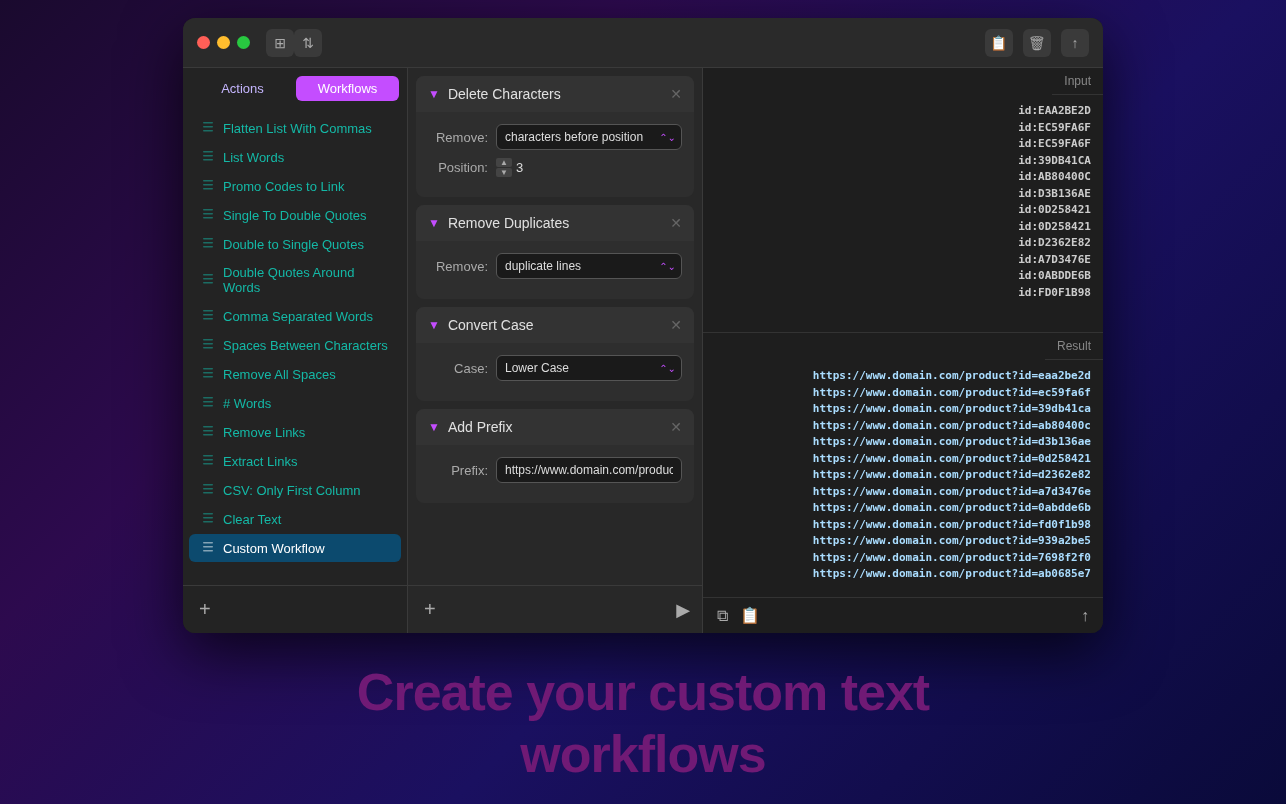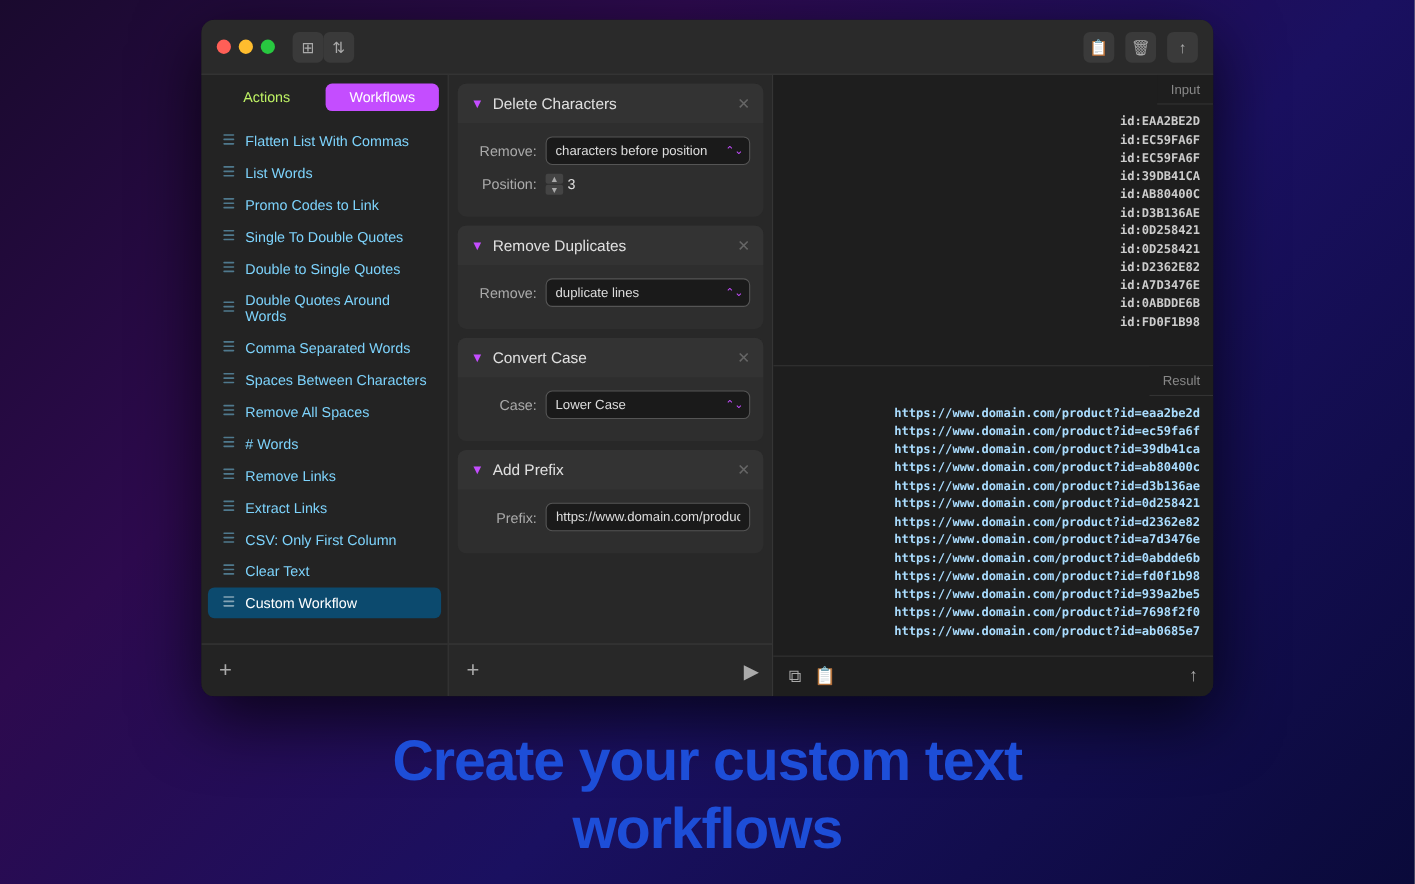--- a/index.html
+++ b/index.html
@@ -96,40 +96,40 @@
       gap: 2px;
     }
 
     .sidebar-tab {
       flex: 1;
       padding: 5px 8px;
       border-radius: 6px;
       text-align: center;
       font-size: 13px;
       cursor: pointer;
-      color: #bef264;
+      color: #c4b5fd;
     }
 
     .sidebar-tab.active {
       background: #c44dff;
       color: white;
     }
 
     .sidebar-items {
       flex: 1;
       overflow-y: auto;
       padding: 4px 0;
     }
 
     .sidebar-item {
       display: flex;
       align-items: center;
       padding: 6px 12px;
       font-size: 13px;
-      color: #7dd3fc;
+      color: #14b8a6;
       cursor: pointer;
       border-radius: 6px;
       margin: 1px 6px;
     }
 
     .sidebar-item.active {
       background: #0c4a6e;
       color: white;
     }
 
@@ -381,21 +381,21 @@
     }
 
     .right-footer-export {
       margin-left: auto;
     }
 
     
     .bottom-text {
       margin-top: 28px;
       text-align: center;
-      color: #1d4ed8;
+      color: #701a75;
       font-size: 52px;
       font-weight: 700;
       line-height: 1.2;
       letter-spacing: -1px;
     }
 
     
     ::-webkit-scrollbar { width: 4px; }
     ::-webkit-scrollbar-track { background: transparent; }
     ::-webkit-scrollbar-thumb { background: #555; border-radius: 2px; }

